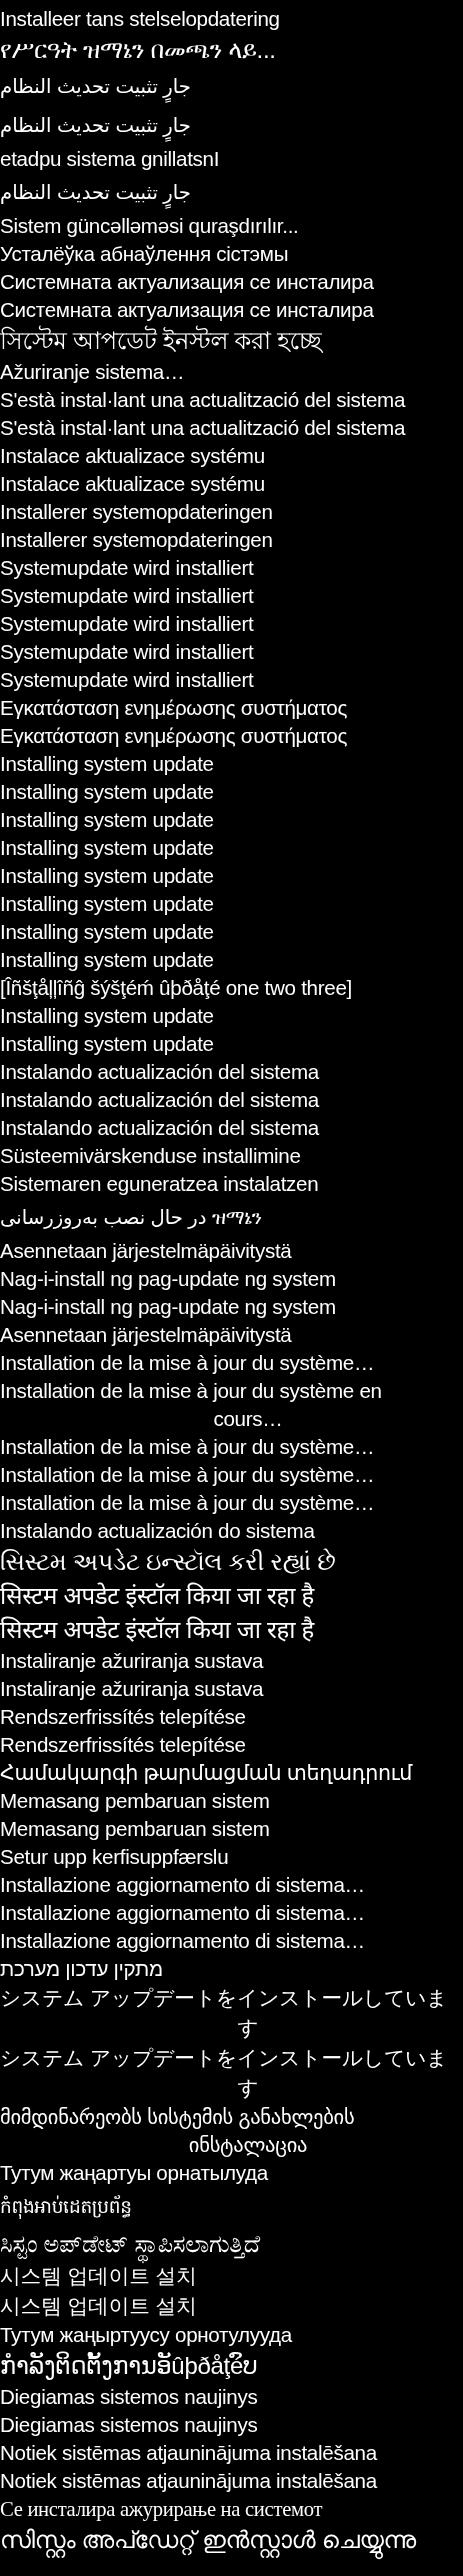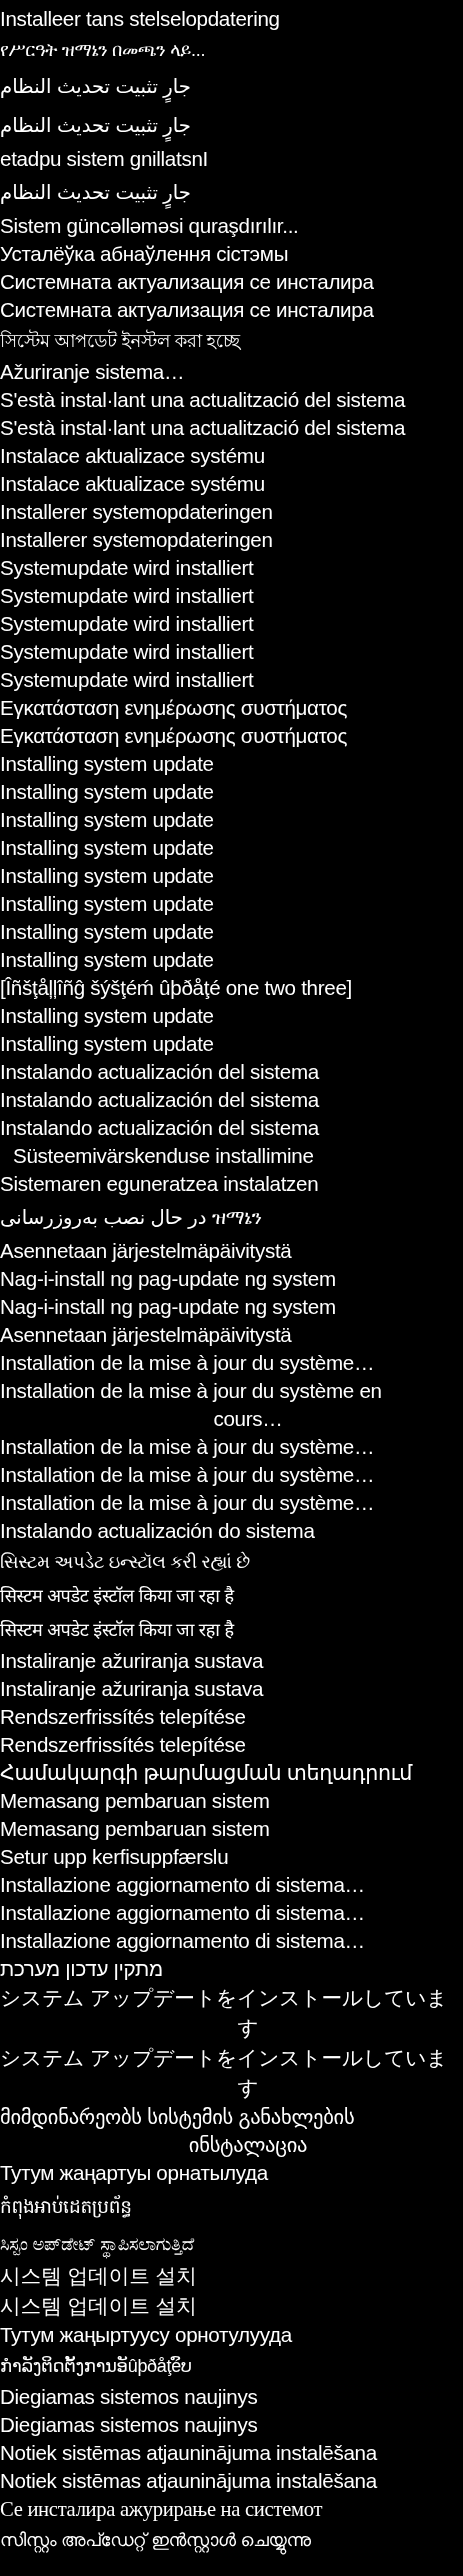--- a/index.html
+++ b/index.html
@@ -20,35 +20,35 @@
   .line {
     color: #ffffff;
     font-family: "Liberation Sans", "DejaVu Sans", sans-serif;
     font-size: 20.6px;
     line-height: 28px;
     letter-spacing: -0.3px;
     white-space: nowrap;
     text-align: left;
   }
   .line.arab  { line-height: 39px; font-size: 19.6px; }
-  .line.indic { line-height: 34px; font-size: 18px; }
+  .line.indic { line-height: 34px; font-size: 24px; }
   .line.khmer { line-height: 40px; font-size: 18.5px; }
   .line.cjk   { line-height: 30px; font-size: 20.6px; letter-spacing: 0; }
   .sub-first  { text-align: left; }
   .sub-rest   { text-align: center; margin-left: 32px; }
 </style>
 </head>
 <body>
 
 <div class="screen" id="update-list" style="background: rgb(0, 0, 0);">
     <div class="line base" style="color: rgb(255, 255, 255);">Installeer tans stelselopdatering</div>
     <div class="line indic" style="color: rgb(255, 255, 255);">የሥርዓት ዝማኔን በመጫን ላይ...</div>
     <div class="line arab" style="color: rgb(255, 255, 255);">جارٍ تثبيت تحديث النظام</div>
     <div class="line arab" style="color: rgb(255, 255, 255);">جارٍ تثبيت تحديث النظام</div>
-    <div class="line base" style="color: rgb(255, 255, 255);">etadpu sistem gnillatsnI</div>
+    <div class="line base" style="color: rgb(255, 255, 255);">etadpu sistema gnillatsnI</div>
     <div class="line arab" style="color: rgb(255, 255, 255);">جارٍ تثبيت تحديث النظام</div>
     <div class="line base" style="color: rgb(255, 255, 255);">Sistem güncəlləməsi quraşdırılır...</div>
     <div class="line base" style="color: rgb(255, 255, 255);">Усталёўка абнаўлення сістэмы</div>
     <div class="line base" style="color: rgb(255, 255, 255);">Системната актуализация се инсталира</div>
     <div class="line base" style="color: rgb(255, 255, 255);">Системната актуализация се инсталира</div>
     <div class="line indic" style="color: rgb(255, 255, 255);">সিস্টেম আপডেট ইনস্টল করা হচ্ছে</div>
     <div class="line base" style="color: rgb(255, 255, 255);">Ažuriranje sistema…</div>
     <div class="line base" style="color: rgb(255, 255, 255);">S'està instal·lant una actualització del sistema</div>
     <div class="line base" style="color: rgb(255, 255, 255);">S'està instal·lant una actualització del sistema</div>
     <div class="line base" style="color: rgb(255, 255, 255);">Instalace aktualizace systému</div>
@@ -69,21 +69,21 @@
     <div class="line base" style="color: rgb(255, 255, 255);">Installing system update</div>
     <div class="line base" style="color: rgb(255, 255, 255);">Installing system update</div>
     <div class="line base" style="color: rgb(255, 255, 255);">Installing system update</div>
     <div class="line base" style="color: rgb(255, 255, 255);">Installing system update</div>
     <div class="line base" style="color: rgb(255, 255, 255);">[Îñšţåļļîñĝ šýšţéḿ ûþðåţé one two three]</div>
     <div class="line base" style="color: rgb(255, 255, 255);">Installing system update</div>
     <div class="line base" style="color: rgb(255, 255, 255);">Installing system update</div>
     <div class="line base" style="color: rgb(255, 255, 255);">Instalando actualización del sistema</div>
     <div class="line base" style="color: rgb(255, 255, 255);">Instalando actualización del sistema</div>
     <div class="line base" style="color: rgb(255, 255, 255);">Instalando actualización del sistema</div>
-    <div class="line base" style="color: rgb(255, 255, 255); padding-left: 13px;">Süsteemivärskenduse installimine</div>
+    <div class="line base" style="color: rgb(255, 255, 255);">Süsteemivärskenduse installimine</div>
     <div class="line base" style="color: rgb(255, 255, 255);">Sistemaren eguneratzea instalatzen</div>
     <div class="line arab" style="color: rgb(255, 255, 255);">در حال نصب به‌روزرسانی ዝማኔን</div>
     <div class="line base" style="color: rgb(255, 255, 255);">Asennetaan järjestelmäpäivitystä</div>
     <div class="line base" style="color: rgb(255, 255, 255);">Nag-i-install ng pag-update ng system</div>
     <div class="line base" style="color: rgb(255, 255, 255);">Nag-i-install ng pag-update ng system</div>
     <div class="line base" style="color: rgb(255, 255, 255);">Asennetaan järjestelmäpäivitystä</div>
     <div class="line base" style="color: rgb(255, 255, 255);">Installation de la mise à jour du système…</div>
     <div class="line base" style="color: rgb(255, 255, 255);">
       <div class="sub-first">Installation de la mise à jour du système en</div>
       <div class="sub-rest">cours…</div>

